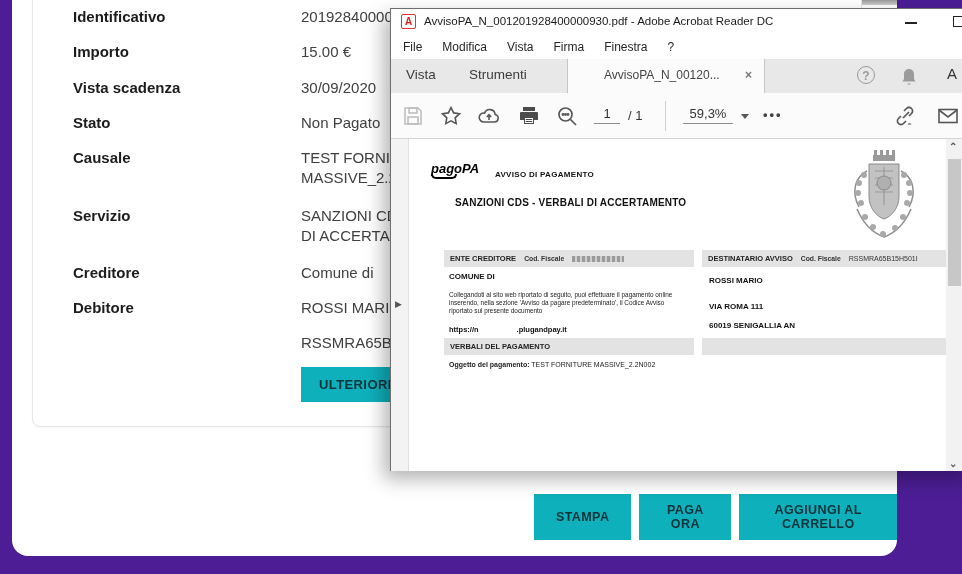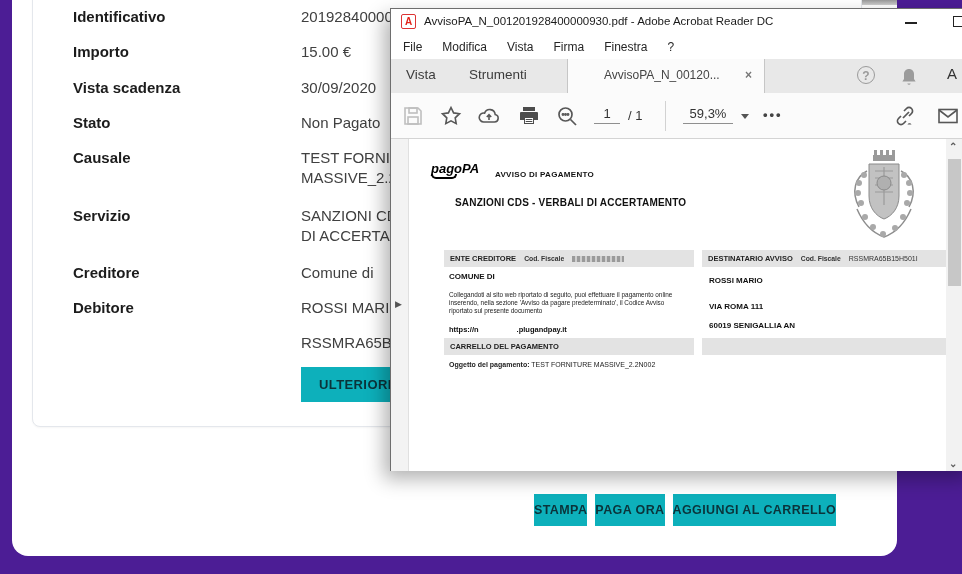--- a/index.html
+++ b/index.html
@@ -10,21 +10,21 @@
   .container{position:absolute;left:12px;top:0;width:885px;height:556px;background:#fff;
              border-radius:0 0 16px 16px;}
   .top-strip{position:absolute;left:468px;top:0;width:417px;height:5px;
              background:linear-gradient(#989898,#cfcfcf);}
   .card{position:absolute;left:20px;top:-30px;width:830px;height:457px;background:#fff;
         border:1px solid #e4e7ec;border-radius:8px;box-shadow:0 1px 2px rgba(0,0,0,.04);}
   .f-label{position:absolute;left:40px;font-size:15px;font-weight:bold;color:#1c1c1c;line-height:20px;}
   .f-value{position:absolute;left:268px;width:185px;font-size:15px;color:#404040;line-height:20px;}
   .redact-gap{display:inline-block;width:26px;}
   .btn-teal{background:#0db0bb;color:#0b333a;border:none;font-weight:bold;
-            font-size:12.5px;letter-spacing:.4px;padding:9px 0;cursor:pointer;}
+            font-size:12.5px;letter-spacing:.4px;padding:9px 22px;cursor:pointer;}
   .details-btn{position:absolute;left:268px;top:396px;white-space:nowrap;padding:10px 18px;font-size:13px;}
   .actions{position:absolute;left:522px;top:494px;display:flex;gap:8px;}
 
   
   .acrobat{position:absolute;left:390px;top:8px;width:585px;height:463px;background:#fff;
            border:1px solid #6e6e6e;box-shadow:-6px 8px 18px rgba(0,0,0,.30);}
   .titlebar{position:absolute;left:0;top:0;width:100%;height:26px;background:#fff;}
   .pdf-app-icon{position:absolute;left:10px;top:5px;width:15px;height:15px;background:#fff;
         border:1px solid #d33;border-radius:2px;color:#e2231a;font-size:10px;font-weight:bold;
         text-align:center;line-height:13px;}
@@ -286,21 +286,21 @@
         </div>
         <div class="pp-url">
           <span>https://n</span><span class="redact-gap" style="width:38px"></span><span>.plugandpay.it</span>
         </div>
 
         <span class="pp-b8" style="left:300px;top:137px">ROSSI MARIO</span>
         <span class="pp-b8" style="left:300px;top:163px">VIA ROMA 111</span>
         <span class="pp-b8" style="left:300px;top:182px">60019 SENIGALLIA AN</span>
 
         <div class="band" style="left:35px;top:199px;width:250px">
-          <span class="h">CARRELLO DEL PAGAMENTO</span>
+          <span class="h">VERBALI DEL PAGAMENTO</span>
         </div>
         <div class="band" style="left:293px;top:199px;width:260px"></div>
 
         <div class="pp-ogg">
           <span class="ol">Oggetto del pagamento:</span>
           <span>TEST FORNITURE MASSIVE_2.2N002</span>
         </div>
       </div>
 
       <div class="scrollbar">

